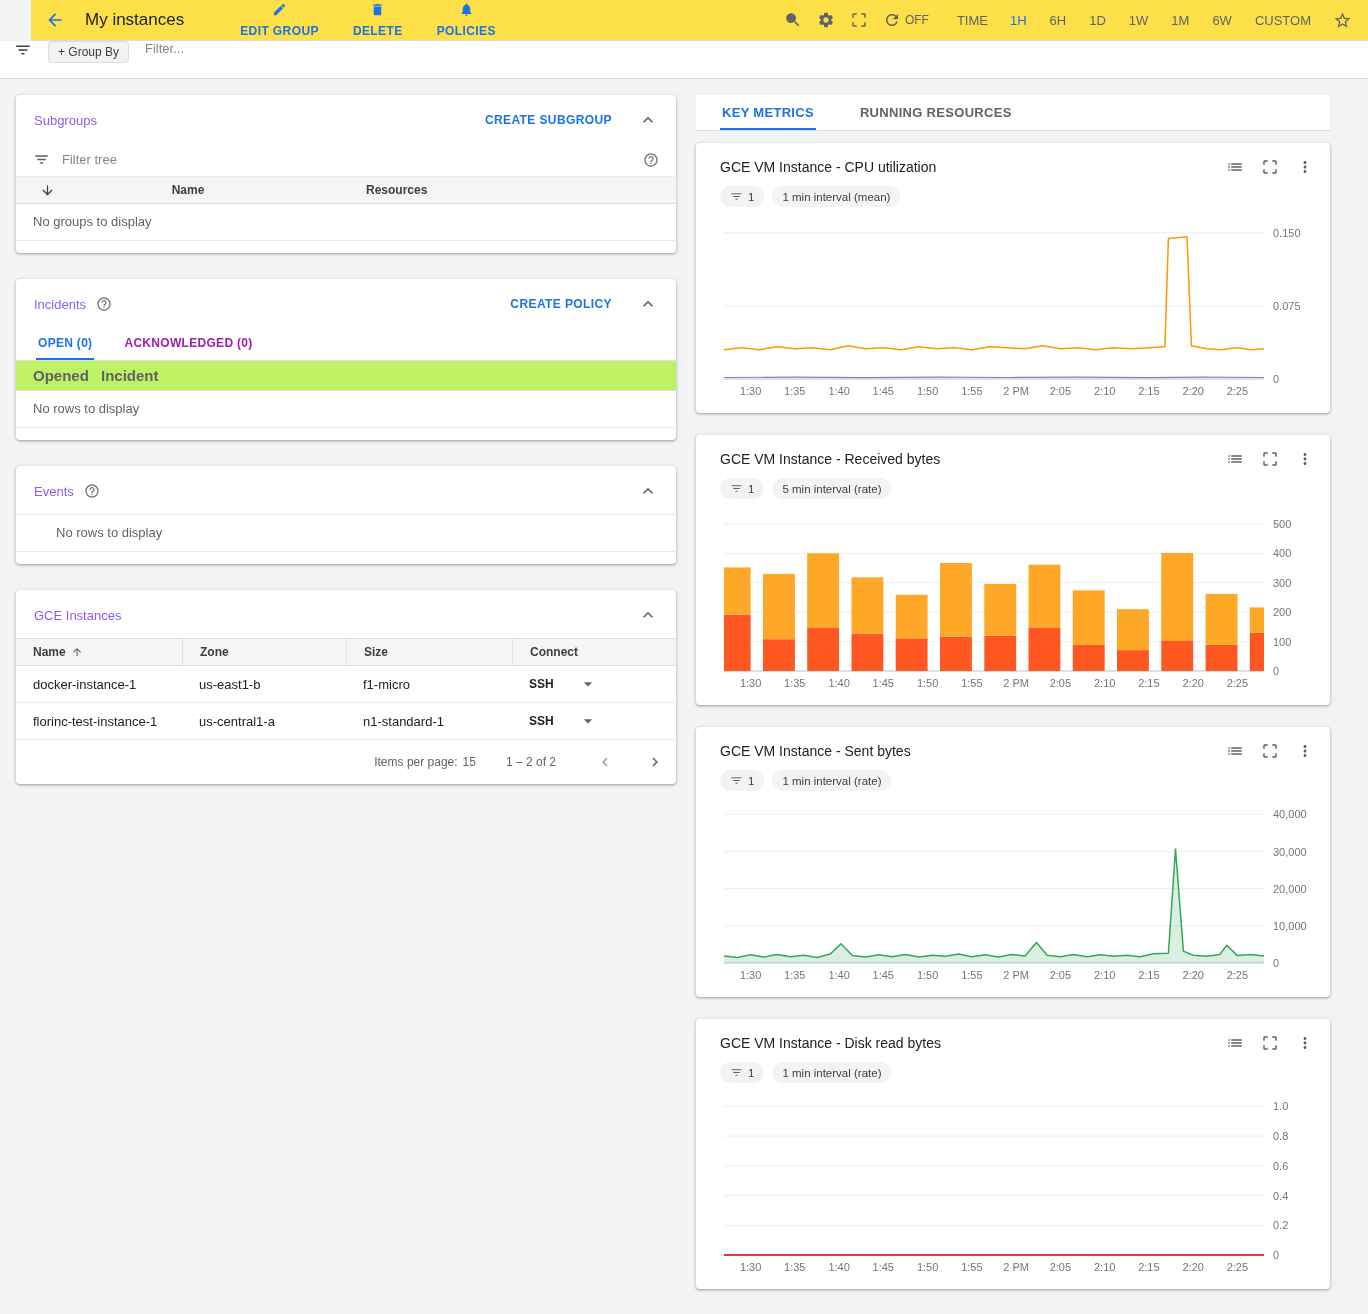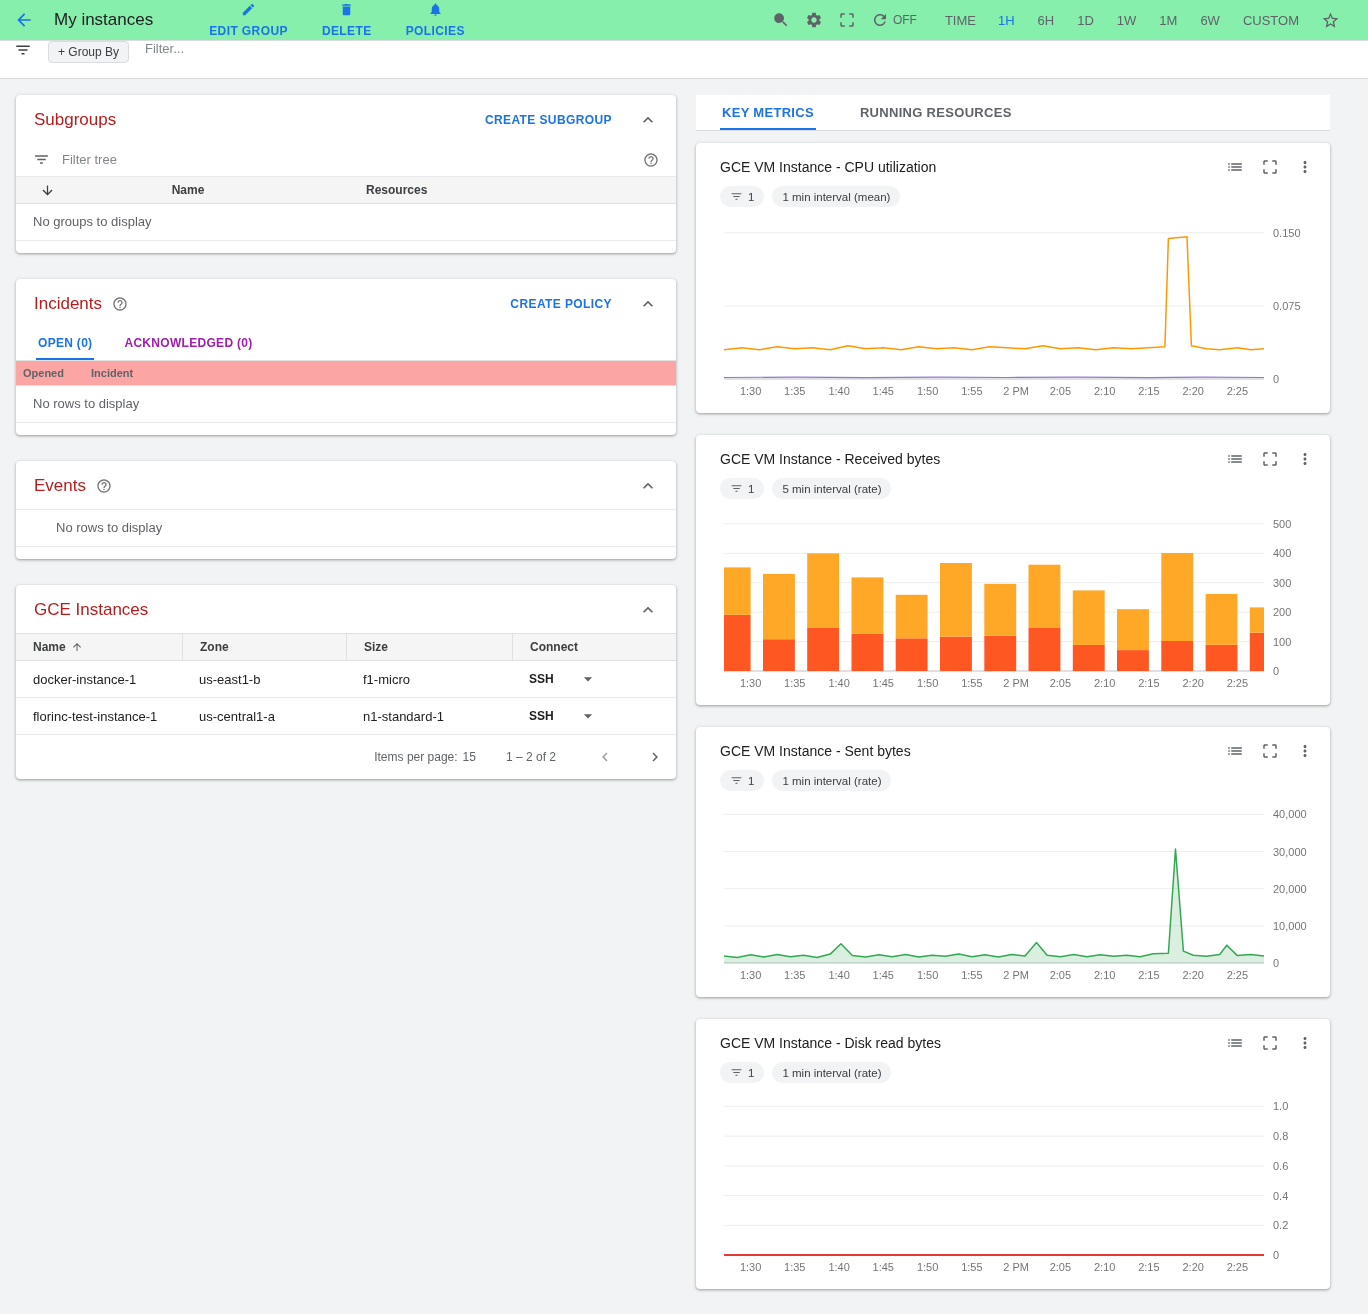--- a/index.html
+++ b/index.html
@@ -2,21 +2,21 @@
 <html><head>
 <meta charset="utf-8">
 <style>
   * { margin:0; padding:0; box-sizing:border-box; }
   html,body { width:1368px; height:1314px; overflow:hidden; }
   body { font-family:"Liberation Sans","DejaVu Sans",sans-serif; background:#f1f3f4; color:#202124; font-size:13px; }
   .icon { display:inline-flex; }
   .icon svg { display:block; width:100%; height:100%; }
 
   
-  .topbar { display:flex; align-items:center; height:41px; background:#86efac; border-bottom:1px solid #dadce0; padding:0 28px 0 14px; position:relative; z-index:3; }
+  .topbar { display:flex; align-items:center; height:41px; background:#fde047; border-bottom:1px solid #dadce0; padding:0 16px 0 14px; position:relative; z-index:3;margin-left:31px; }
   .back { width:20px; height:20px; color:#1a73e8; margin-right:20px; cursor:pointer; }
   .tb-title { font-size:17px; font-weight:400; color:#202124; margin-right:56px; }
   .tb-actions { display:flex; gap:34px; }
   .tb-action { display:flex; align-items:center; gap:7px; color:#1a73e8; font-size:12px; font-weight:700; letter-spacing:.4px; cursor:pointer;flex-direction:column; }
   .tb-action .icon { width:15px; height:15px; }
   .tb-right { margin-left:auto; display:flex; align-items:center; }
   .tool-wrap { display:flex; align-items:center; gap:4px; color:#5f6368; font-size:12px; margin-left:15px; cursor:pointer; }
   .tool { width:18px; height:18px; color:#5f6368; }
   .time-label { color:#5f6368; font-size:13px; margin-left:28px; }
   .ranges { display:flex; gap:23px; margin-left:22px; }
@@ -30,42 +30,42 @@
   .chip-groupby { border:1px solid #dadce0; background:#f1f3f4; border-radius:4px; font-size:12px; color:#3c4043; padding:3px 9px; margin-left:16px; cursor:pointer; white-space:nowrap; }
   .filter-ph { color:#80868b; font-size:13px; margin-left:16px; }
 
   
   .content { display:flex; padding:16px 16px 0 16px; gap:20px; align-items:flex-start; }
   .left { width:660px; flex:none; }
   .right { width:634px; flex:none; }
 
   .card { background:#fff; border-radius:4px; box-shadow:0 1px 2px rgba(60,64,67,.3), 0 1px 3px 1px rgba(60,64,67,.15); margin-bottom:26px; }
   .card-head { display:flex; align-items:center; padding:15px 18px 13px 18px; }
-  .card-title { font-size:17px; font-weight:400; color:#b91c1c; }
+  .card-title { font-size:13px; font-weight:400; color:#8b5cf6; }
   .help { width:16px; height:16px; color:#757575; margin-left:10px; cursor:pointer; }
   .blue-action { color:#1a73e8; font-size:12px; font-weight:700; letter-spacing:.4px; margin-left:auto; cursor:pointer; }
   .collapse { width:20px; height:20px; color:#616161; margin-left:26px; cursor:pointer; }
   .collapse.push { margin-left:auto; }
   .empty-row { padding:10px 17px 11px 17px; color:#5f6368; font-size:13px; border-bottom:1px solid #e8eaed; }
   .card-pad { height:12px; }
 
   
   .sg-filter-row { display:flex; align-items:center; padding:8px 17px; border-bottom:1px solid #e8eaed; }
   .funnel-sm { width:17px; height:17px; color:#5f6368; }
   .sg-filter-ph { color:#80868b; font-size:13px; margin-left:12px; cursor:text; flex:1; }
   .sg-thead { display:grid; grid-template-columns:44px 256px 1fr; align-items:center; background:#f5f5f5; border-bottom:1px solid #e0e0e0; height:27px; font-size:12px; font-weight:700; color:#3c4043; }
   .sort-down { width:15px; height:15px; color:#3c4043; margin-left:24px; cursor:pointer; }
   .sg-col-name { text-align:center; cursor:pointer; }
   .sg-col-res { padding-left:50px; cursor:pointer; }
 
   
   .inc-tabs { display:flex; gap:28px; padding:0 20px; border-bottom:1px solid #e0e0e0; }
   .inc-tab { font-size:12px; font-weight:700; letter-spacing:.3px; color:#a21caf; padding:9px 2px 10px 2px; cursor:pointer; }
   .inc-tab.sel { color:#1a73e8; box-shadow:inset 0 -2px 0 #1a73e8; }
-  .inc-thead { display:flex; background:#fca5a5; border-bottom:1px solid #e0e0e0; padding:6px 7px; font-size:11px; color:#5f6368; font-weight:600; }
+  .inc-thead { display:flex; background:#bef264; border-bottom:1px solid #e0e0e0; padding:6px 17px; font-size:15px; color:#5f6368; font-weight:600; }
   .inc-thead span:first-child { width:68px; }
 
   
   .ev-empty { border-top:1px solid #e8eaed; padding:10px 17px 11px 40px; color:#5f6368; font-size:13px; border-bottom:1px solid #e8eaed; }
 
   
   .gce-thead { display:grid; grid-template-columns:166px 164px 166px 1fr; background:#f5f5f5; border-top:1px solid #e0e0e0; border-bottom:1px solid #e0e0e0; font-size:12px; font-weight:700; color:#3c4043; }
   .gce-thead .cell { padding:6px 0 6px 17px; border-left:1px solid #e0e0e0; display:flex; align-items:center; gap:5px; cursor:pointer; }
   .gce-thead .cell:first-child { border-left:none; }
   .sort-up { width:12px; height:12px; color:#5f6368; }

